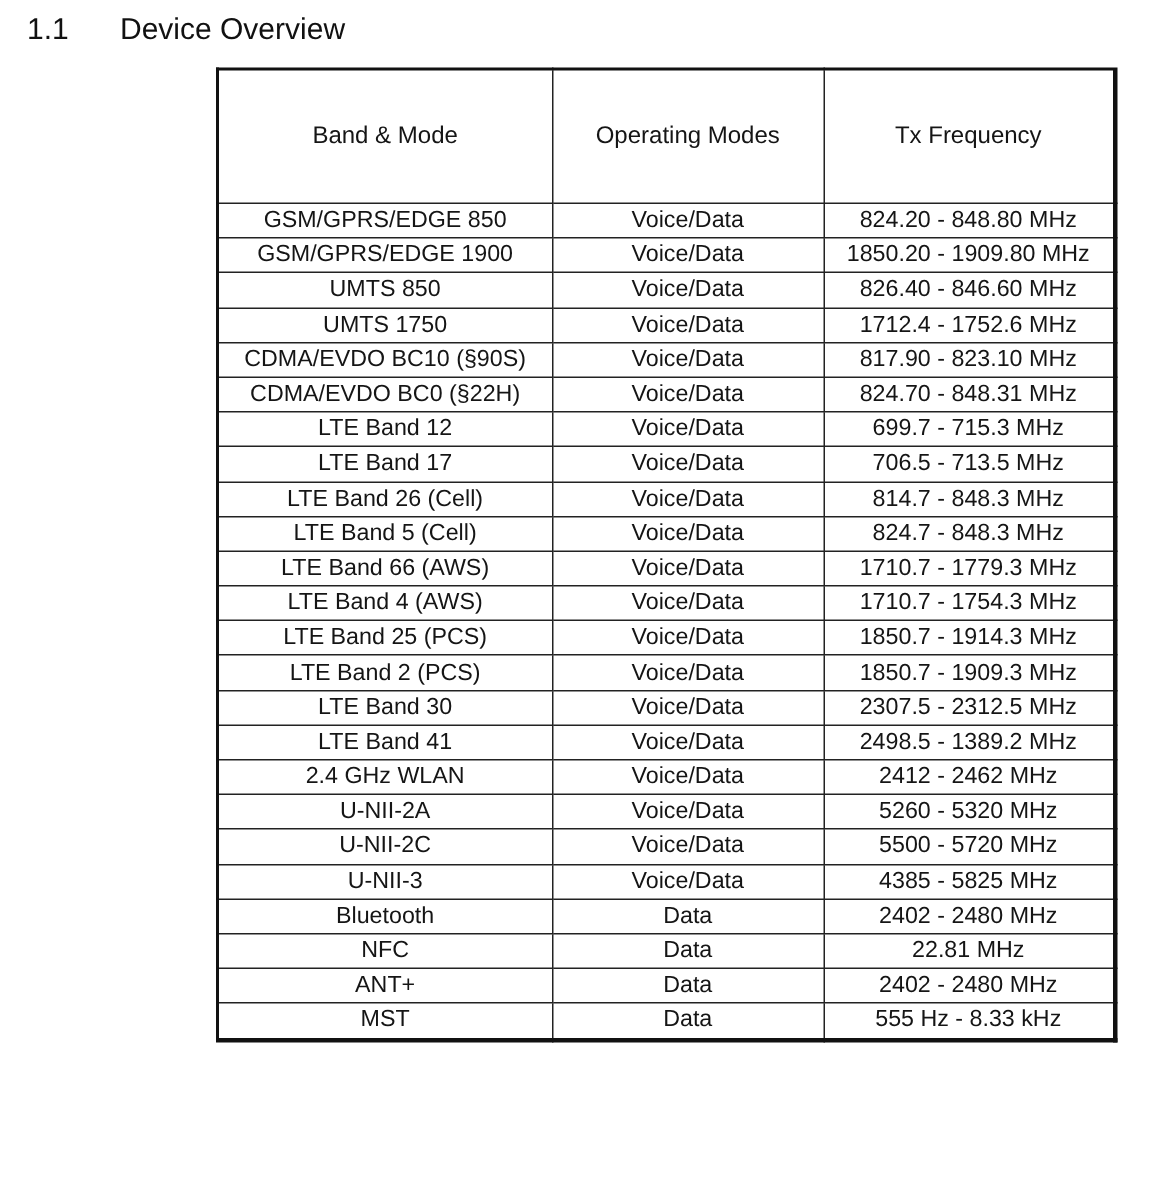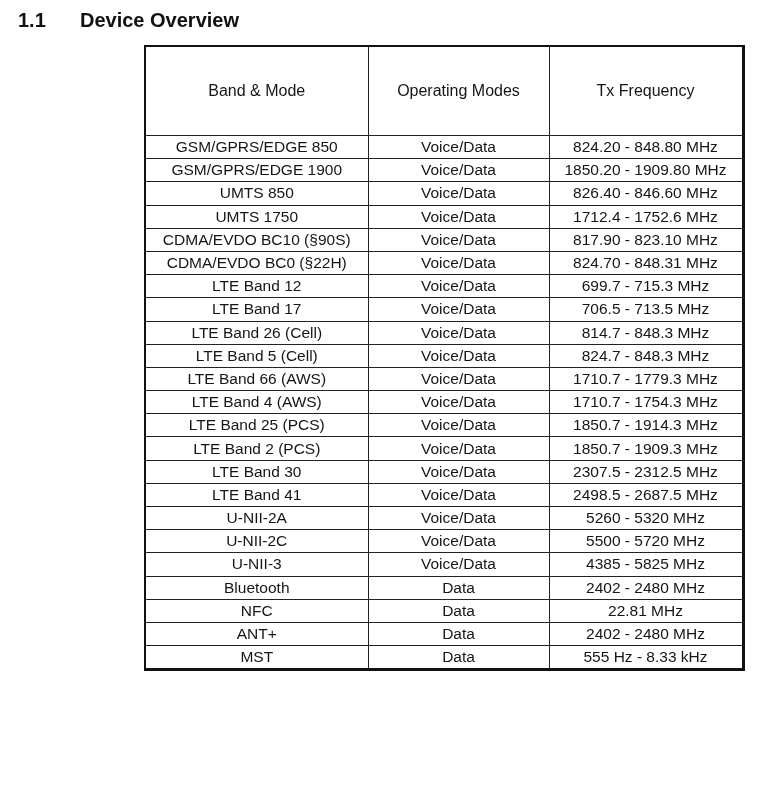--- a/index.html
+++ b/index.html
@@ -13,21 +13,21 @@
       position: relative;
       overflow: hidden;
       font-family: "Liberation Sans", sans-serif;
       color: #111111;
     }
     .heading {
       position: absolute;
       left: 18px;
       top: 9px;
       font-size: 20px;
-      font-weight: bold;
+      font-weight: normal;
       white-space: nowrap;
       color: #111;
     }
     .heading .num {
       display: inline-block;
       width: 62px;
     }
     table.overview {
       position: absolute;
       left: 144px;
@@ -153,21 +153,26 @@
         <td>1850.7 - 1909.3 MHz</td>
       </tr>
       <tr>
         <td>LTE Band 30</td>
         <td>Voice/Data</td>
         <td>2307.5 - 2312.5 MHz</td>
       </tr>
       <tr>
         <td>LTE Band 41</td>
         <td>Voice/Data</td>
-        <td>2498.5 - 2687.5 MHz</td>
+        <td>2498.5 - 1389.2 MHz</td>
+      </tr>
+      <tr>
+        <td>2.4 GHz WLAN</td>
+        <td>Voice/Data</td>
+        <td>2412 - 2462 MHz</td>
       </tr>
       <tr>
         <td>U-NII-2A</td>
         <td>Voice/Data</td>
         <td>5260 - 5320 MHz</td>
       </tr>
       <tr>
         <td>U-NII-2C</td>
         <td>Voice/Data</td>
         <td>5500 - 5720 MHz</td>

